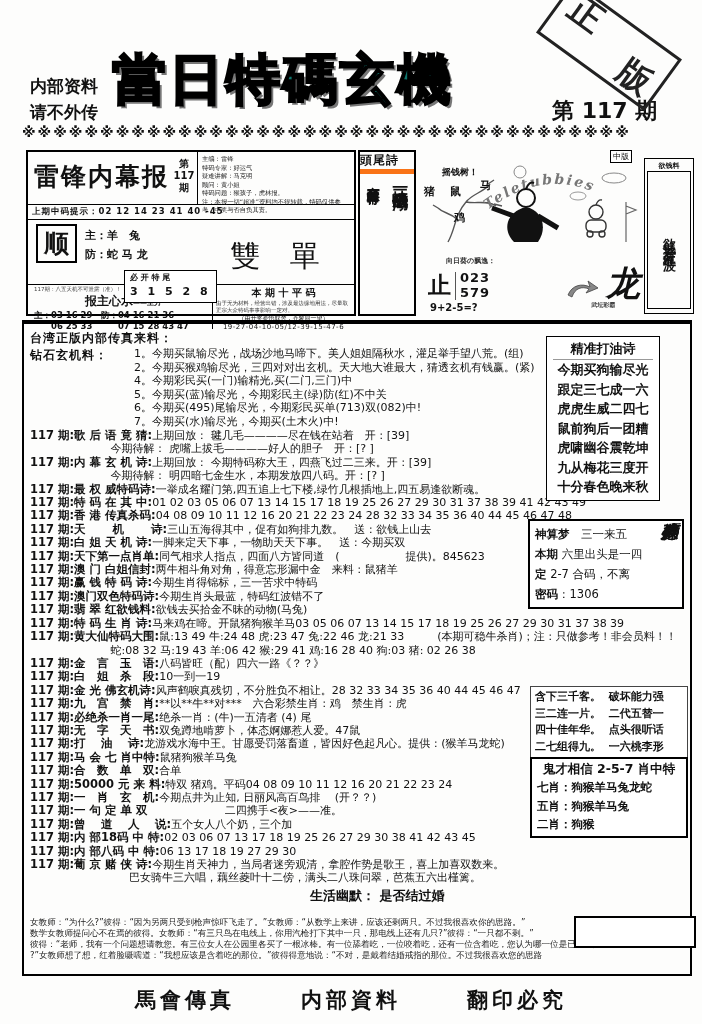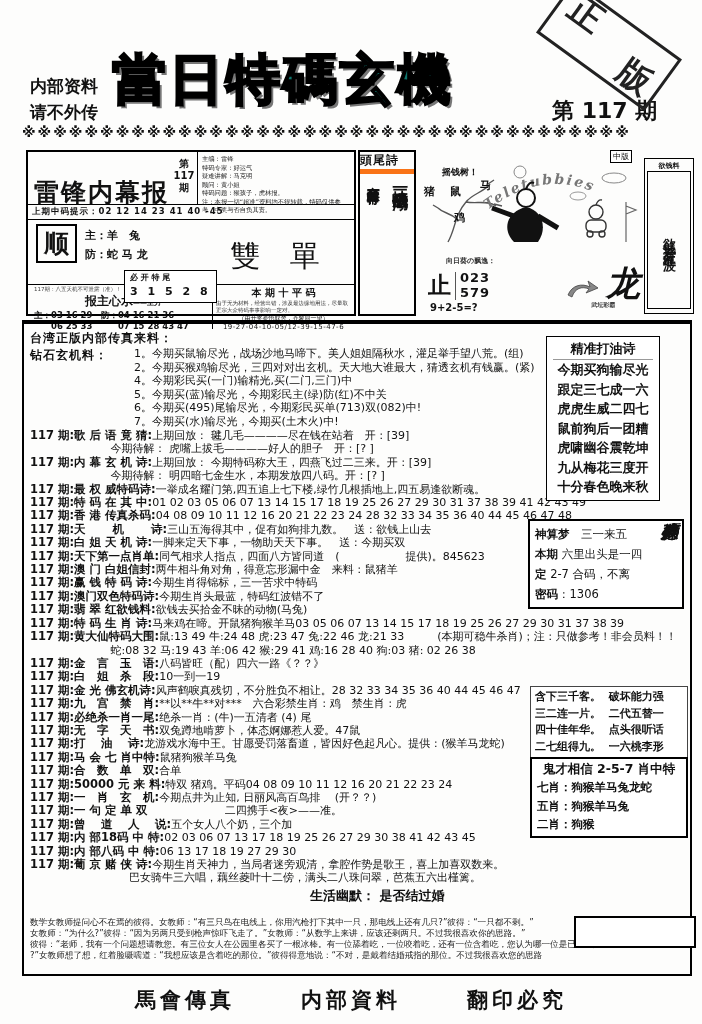--- a/index.html
+++ b/index.html
@@ -16,21 +16,21 @@
         transform:rotate(36deg);transform-origin:center;}
   .stamp span{position:absolute;font-size:34px;font-weight:bold;font-family:"DejaVu Serif",serif;color:#222;}
   .stamp .s1{left:10px;top:-6px;} .stamp .s2{right:8px;top:16px;}
   .stars{position:absolute;left:22px;top:124px;width:660px;font-size:14px;letter-spacing:2px;
         white-space:nowrap;overflow:hidden;font-weight:bold;}
   
   .leifeng{position:absolute;left:26px;top:150px;width:330px;height:166px;border:2px solid #000;
         font-size:10px;box-sizing:border-box;}
   .lf-head{display:flex;border-bottom:1px solid #000;height:52px;}
   .lf-title{font-size:25px;font-weight:bold;font-family:Liberation Mono, monospace;letter-spacing:2px;
-        padding:8px 2px 0 6px;white-space:nowrap;margin-top:16px;}
+        padding:8px 2px 0 6px;white-space:nowrap;}
   .lf-issue{font-size:10px;font-weight:bold;text-align:center;line-height:1.2;padding-top:6px;width:26px;}
   .lf-info{flex:1;border-left:1px solid #000;font-size:6.3px;line-height:1.35;padding:3px 2px 0 4px;color:#222;}
   .lf-sub{font-size:8.5px;font-weight:bold;border-bottom:1px solid #000;padding:1px 4px;letter-spacing:1px;}
   .lf-mid{display:flex;height:64px;border-bottom:1px solid #000;}
   .lf-shun-wrap{display:flex;align-items:flex-start;padding:4px 0 0 8px;gap:8px;width:170px;}
   .lf-shun{border:2px solid #000;font-size:25px;font-weight:bold;padding:1px 6px;font-family:"DejaVu Serif",serif;}
   .lf-zf{font-size:11px;font-weight:bold;line-height:1.7;padding-top:3px;white-space:nowrap;}
   .lf-bikai{position:absolute;left:96px;top:118px;border:1px solid #000;font-size:8px;font-weight:bold;
         text-align:left;padding:1px 5px;line-height:1.5;background:#fff;}
   .lf-bikai .nums{font-size:11px;letter-spacing:3px;}
@@ -333,22 +333,22 @@
         <div class="ln"><span class="lh">117 期:内 部18码 中 特:</span><span>02 03 06 07 13 17 18 19 25 26 27 29 30 38 41 42 43 45</span></div>
 
         <div class="ln"><span class="lh">117 期:内 部八码 中 特:</span><span>06 13 17 18 19 27 29 30</span></div>
 
         <div class="ln"><span class="lh">117 期:葡 京 赌 侠 诗:</span><span>今期生肖天神力，当局者迷旁观清，拿腔作势是歌王，喜上加喜双数来。</span></div>
         <div class="ln cont">　　　　　　　　　巴女骑牛三六唱，藕丝菱叶十二傍，满头二八珠问翠，芭蕉五六出槿篱。</div>
       </div>
     <div class="humor">生活幽默：  是否结过婚</div>
     <div class="joke">
 
-    <div>数学女教师提问心不在焉的彼得。女教师：“有三只鸟在电线上，你用汽枪打下其中一只，那电线上还有几只?”彼得：“一只都不剩。”</div>
-        <div>女教师：“为什么?”彼得：“因为另两只受到枪声惊吓飞走了。”女教师：“从数学上来讲，应该还剩两只。不过我很喜欢你的思路。”</div>
+    <div>女教师：“为什么?”彼得：“因为另两只受到枪声惊吓飞走了。”女教师：“从数学上来讲，应该还剩两只。不过我很喜欢你的思路。”</div>
+        <div>数学女教师提问心不在焉的彼得。女教师：“有三只鸟在电线上，你用汽枪打下其中一只，那电线上还有几只?”彼得：“一只都不剩。”</div>
         <div>彼得：“老师，我有一个问题想请教您。有三位女人在公园里各买了一根冰棒。有一位舔着吃，一位咬着吃，还有一位含着吃，您认为哪一位是已经结婚的</div>
         <div>?”女教师想了想，红着脸嗫嚅道：“我想应该是含着吃的那位。”彼得得意地说：“不对，是戴着结婚戒指的那位。不过我很喜欢您的思路</div>
       </div>
   </div>
 
   <div class="dayou">
     <div class="t">精准打油诗</div>
     <div>
 
     <div class="l">今期买狗输尽光</div>

